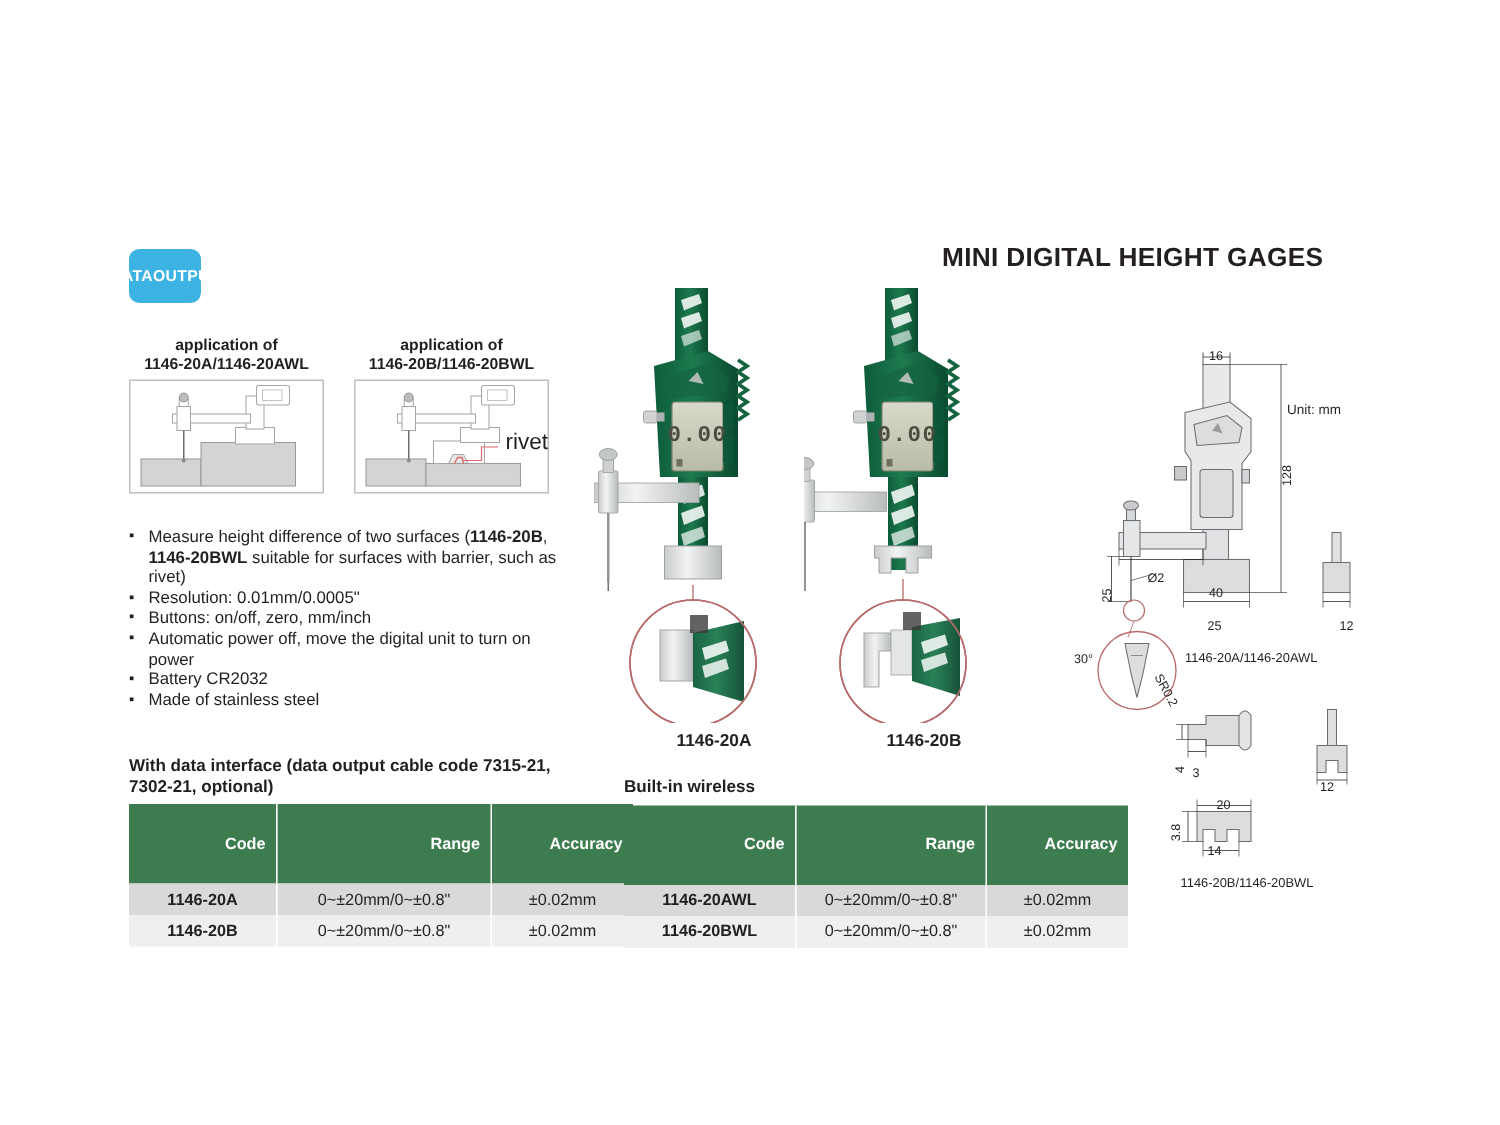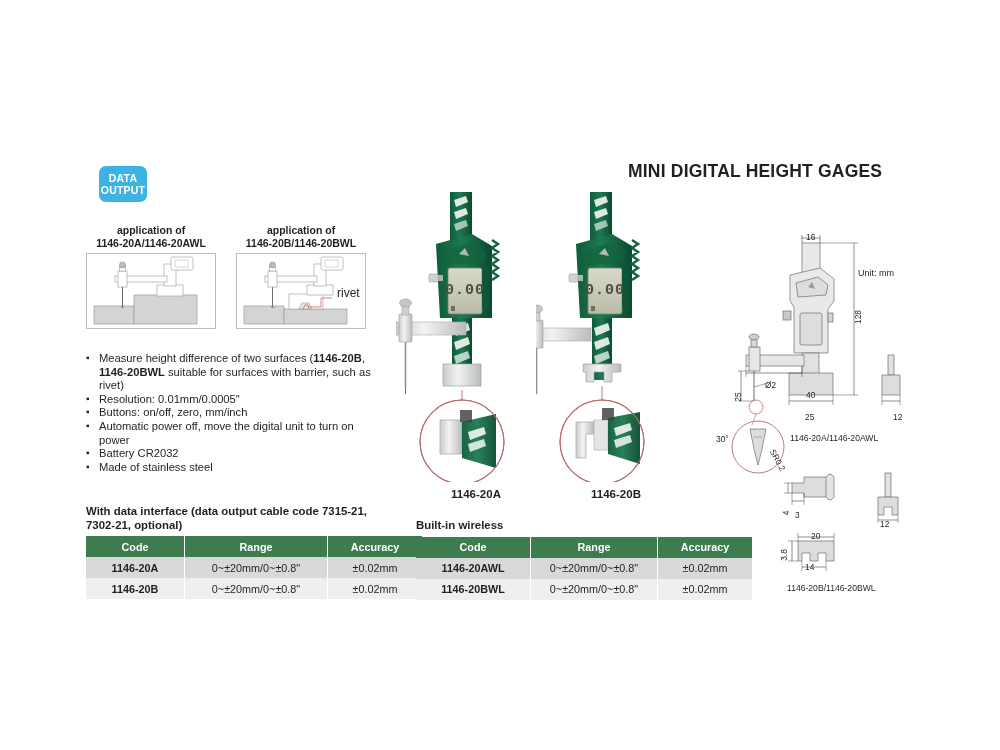--- a/index.html
+++ b/index.html
@@ -14,24 +14,24 @@
     overflow: hidden;
   }
   .page { position: absolute; inset: 0; background: #fff; }
 
   
   #data-output-badge {
     position: absolute; left: 86px; top: 166px;
     width: 48px; height: 36px;
     background: #3cb3e2;
     border-radius: 7px;
-    display: flex; flex-direction: column;
+    display: flex; flex-direction: row;
     align-items: center; justify-content: center;
     color: #ffffff; font-weight: bold; font-size: 10.5px;
-    line-height: 12px; letter-spacing: .2px; margin-left: 13px;
+    line-height: 12px; letter-spacing: .2px;
   }
 
   
   .app-block { position: absolute; }
   .app-cap {
     text-align: center; font-size: 10.5px; line-height: 12.5px; color: #231f20;
   }
   .app-cap .l1 { font-weight: bold; }
   .app-cap .l2 { font-weight: bold; }
   .app-frame {
@@ -64,22 +64,22 @@
   }
   table.spec {
     border-collapse: collapse;
     font-size: 10.8px;
     table-layout: fixed;
   }
   table.spec th {
     background: #3d7c4f;
     color: #ffffff;
     font-weight: bold;
-    text-align: center;
-    padding: 3px 7px;
+    text-align: right;
+    padding: 19px 7px;
     border-right: 1px solid #ffffff;
     height: 15px;
     margin-top: 40px;
   }
   table.spec th:last-child { border-right: none; }
   table.spec td {
     padding: 3px 7px;
     border-right: 1px solid #ffffff;
     text-align: center;
     height: 15px;
@@ -175,21 +175,21 @@
         <rect x="84" y="3" width="22" height="13" rx="1.5" fill="#fff" stroke="#a7a7a7" stroke-width="0.7"></rect>
         <rect x="88" y="6" width="13" height="7" fill="#fff" stroke="#bcbcbc" stroke-width="0.6"></rect>
         <rect x="28" y="22" width="52" height="6" fill="#fff" stroke="#a7a7a7" stroke-width="0.7"></rect>
         <rect x="31" y="17" width="9" height="16" fill="#fff" stroke="#a7a7a7" stroke-width="0.7"></rect>
         <rect x="32.5" y="12" width="6" height="5" fill="#fff" stroke="#a7a7a7" stroke-width="0.7"></rect>
         <circle cx="35.5" cy="11" r="3" fill="#bdbdbd" stroke="#8e8e8e" stroke-width="0.6"></circle>
         <line x1="35.5" y1="33" x2="35.5" y2="53" stroke="#6d6d6d" stroke-width="1"></line>
         <circle cx="35.5" cy="53" r="1.3" fill="#8a8a8a"></circle>
       </svg>
     </div>
-    <div style="position:absolute; left:101px; top:62px; font-size:12px; color:#231f20;">rivet</div>
+    <div style="position:absolute; left:101px; top:62px; font-size:15px; color:#231f20;">rivet</div>
   </div>
 
   <div id="feature-list">
     <div class="li">
       <span>Measure height difference of two surfaces (</span><b>1146-20B</b><span>, </span><b>1146-20BWL</b><span> suitable for surfaces with barrier, such as rivet)</span>
     </div>
     <div class="li">
       <span>Resolution: 0.01mm/0.0005"</span>
     </div>
     <div class="li">

